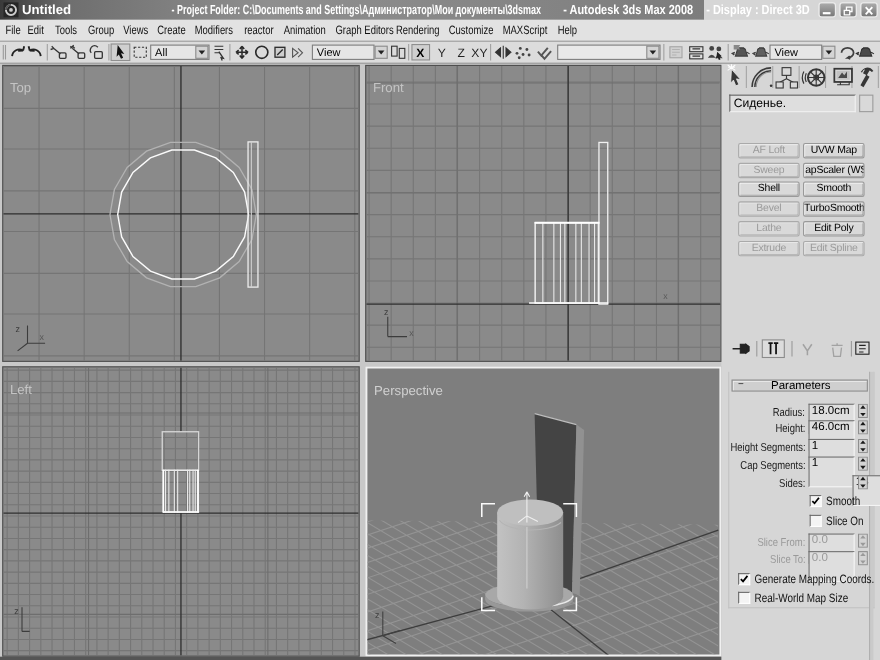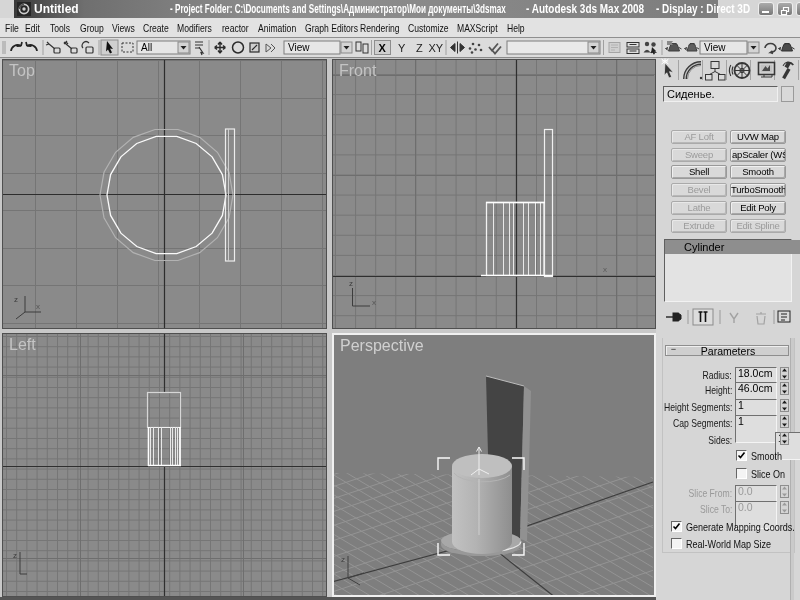--- a/index.html
+++ b/index.html
@@ -1,40 +1,40 @@
 <!DOCTYPE html>
 <html><head>
 <meta charset="utf-8">
 <style>
   html,body{margin:0;padding:0;width:800px;height:600px;overflow:hidden;
     font-family:"Liberation Sans",sans-serif;background:#d6d6d6;}
   .abs{position:absolute;}
   #root{position:relative;width:800px;height:600px;}
-  .vplabel{position:absolute;font-size:16px;color:#c4c4c4;left:6px;top:2px;}
+  .vplabel{position:absolute;font-size:12px;color:#c4c4c4;left:6px;top:13px;}
   .tseg{position:absolute;top:2px;font-size:12px;font-weight:bold;color:#fff;white-space:pre;transform-origin:0 0;}
   .mi{position:absolute;font-size:11px;color:#111;transform-origin:0 0;transform:scaleX(0.78);white-space:nowrap;}
   .pbtn{position:absolute;width:56px;height:14px;box-sizing:border-box;background:#d9d9d9;
     border:1px solid #999;border-radius:2px;font-size:9.5px;letter-spacing:-0.2px;text-align:center;line-height:12px;color:#000;
     box-shadow:inset 1px 1px 0 #f0f0f0, inset -1px -1px 0 #a8a8a8;overflow:hidden;white-space:nowrap;}
   .pbtn.dis{color:#9b9b9b;border-color:#aaa;box-shadow:inset 1px 1px 0 #e8e8e8, inset -1px -1px 0 #b8b8b8;}
   .plabel{position:absolute;font-size:10.5px;color:#1a1a1a;white-space:nowrap;transform-origin:100% 50%;transform:scaleX(0.82);}
   .plabel.dis{color:#999;}
   .spinfield{position:absolute;width:42px;height:28px;box-sizing:border-box;background:#dedede;
     border-top:1px solid #707070;border-left:1px solid #707070;border-bottom:1px solid #f4f4f4;border-right:1px solid #f4f4f4;
     font-size:10.5px;color:#000;line-height:10px;padding-left:2px;}
   .spinfield.dis{color:#9a9a9a;}
   .chk{position:absolute;width:11px;height:11px;box-sizing:border-box;background:#f4f4f4;
     border-top:1px solid #666;border-left:1px solid #666;border-bottom:1px solid #fff;border-right:1px solid #fff;}
   .clabel{position:absolute;font-size:11px;color:#111;transform-origin:0 0;transform:scaleX(0.82);white-space:nowrap;}
 </style>
 </head>
 <body>
 <div id="root">
 
-  <div class="abs" id="titlebar" style="left:14px;top:0;width:704px;height:18px;
+  <div class="abs" id="titlebar" style="left:0;top:0;width:640px;height:18px;
     background:linear-gradient(90deg,#3a3a3a 0%,#6f6f6f 10%,#8f8f8f 38%,#868686 70%,#7d7d7d 100%);">
     <svg class="abs" style="left:3px;top:2px" width="14" height="14" viewBox="0 0 14 14">
       <rect x="0" y="0" width="14" height="14" fill="#262626"></rect>
       <circle cx="7" cy="7" r="4.6" fill="none" stroke="#cdcdcd" stroke-width="1.7"></circle>
       <path d="M7 2.4 A4.6 4.6 0 0 0 2.4 7" fill="none" stroke="#555" stroke-width="1.7"></path>
       <circle cx="7" cy="7" r="1.7" fill="#cdcdcd"></circle>
     </svg>
     <div class="tseg" style="left:20px;">Untitled</div>
     <div class="tseg" style="left:156px;transform:scaleX(0.678);">- Project Folder: C:\Documents and Settings\Администратор\Мои документы\3dsmax</div>
     <div class="tseg" style="left:512px;transform:scaleX(0.83);">- Autodesk 3ds Max 2008</div>
@@ -389,23 +389,20 @@
     <div class="pbtn" style="left:74px;top:90px;text-align:left;padding-left:1px;">apScaler (WSN</div>
     <div class="pbtn" style="left:15px;top:107px;">Shell</div>
     <div class="pbtn" style="left:74px;top:107px;">Smooth</div>
     <div class="pbtn dis" style="left:15px;top:125px;text-align:center;">Bevel</div>
     <div class="pbtn" style="left:74px;top:125px;">TurboSmooth</div>
     <div class="pbtn dis" style="left:15px;top:143px;">Lathe</div>
     <div class="pbtn" style="left:74px;top:143px;">Edit Poly</div>
     <div class="pbtn dis" style="left:15px;top:161px;">Extrude</div>
     <div class="pbtn dis" style="left:74px;top:161px;">Edit Spline</div>
 
-    <div class="abs" style="left:8px;top:181px;width:128px;height:63px;box-sizing:border-box;background:#e3e3e3;border-top:1.5px solid #5f5f5f;border-left:1.5px solid #5f5f5f;border-bottom:1px solid #f2f2f2;border-right:1px solid #f2f2f2;">
-      <div class="abs" style="left:0;top:0;width:125px;height:14px;background:#8e8e8e;color:#000;font-size:11px;line-height:14px;padding-left:19px;">Cylinder</div>
-    </div>
 
     <svg class="abs" style="left:8px;top:250px" width="128" height="18" viewBox="0 0 128 18">
 
       <g stroke="#222" fill="#222">
           <path d="M2 9 h8" stroke-width="1.4" fill="none"></path>
           <rect x="9" y="5" width="5" height="8"></rect>
           <path d="M14 5 l3 2 v4 l-3 2 z"></path>
         </g>
       <path d="M24 2 v14" stroke="#9a9a9a"></path>
 

